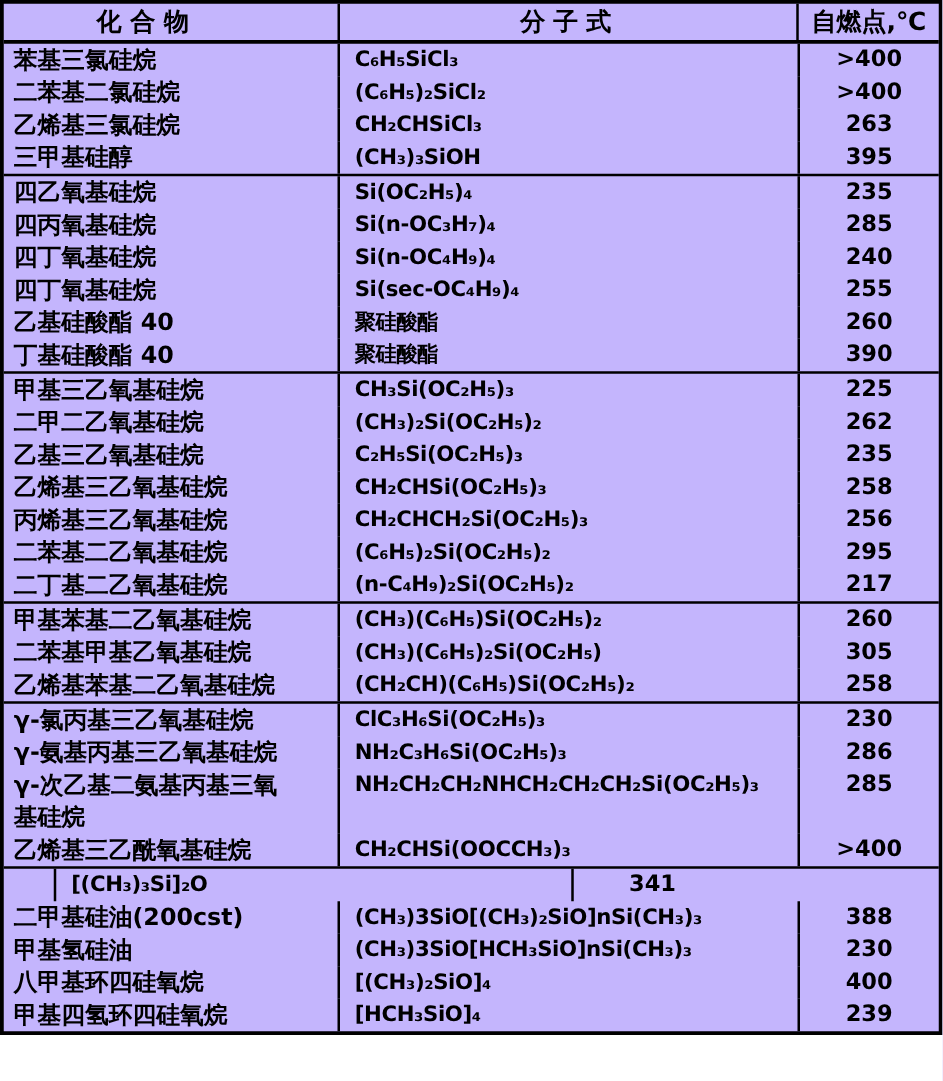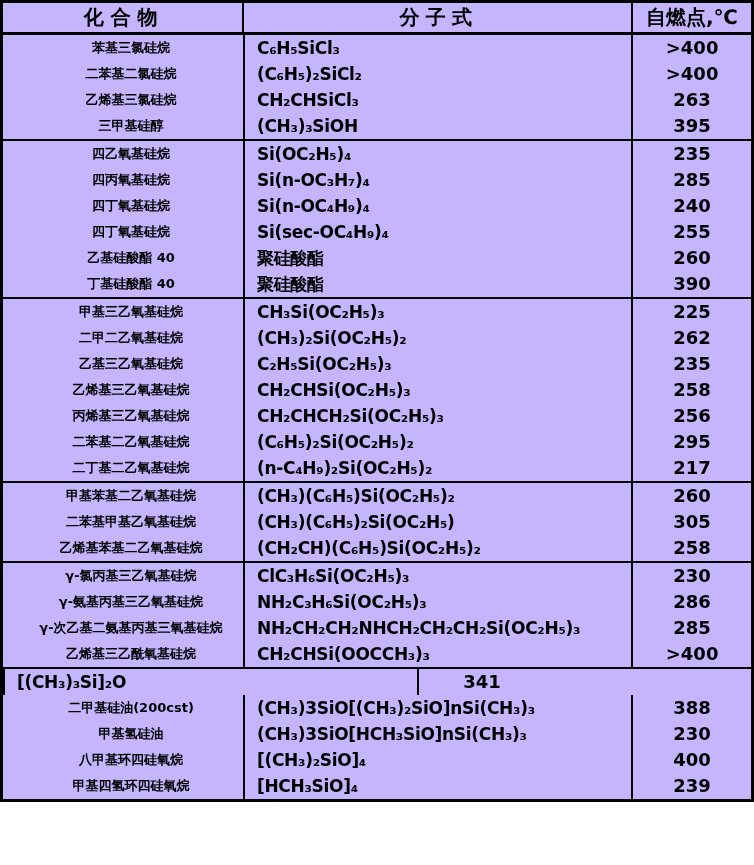--- a/index.html
+++ b/index.html
@@ -19,32 +19,32 @@
     background: #c4b5fd;
   }
   .row { display: flex; align-items: stretch; }
   .cell {
     box-sizing: border-box;
     font-weight: 700;
     line-height: 26px;
   }
   .c1 {
     width: 255px;
-    padding-left: 20px;
+    padding-left: 8px;
     padding-right: 4px;
-    font-size: 13px;
-    text-align: center;
+    font-size: 19px;
   }
   .c2 {
     width: 414px;
     border-left: 2px solid #000000;
     padding-left: 12px;
     padding-right: 4px;
     font-size: 17px;
     letter-spacing: -0.3px;
+    margin-left: 40px;
   }
   .c3 {
     width: 128px;
     border-left: 2px solid #000000;
     text-align: center;
     font-size: 18px;
   }
   .header-row {
     border-bottom: 3px solid #000000;
   }

